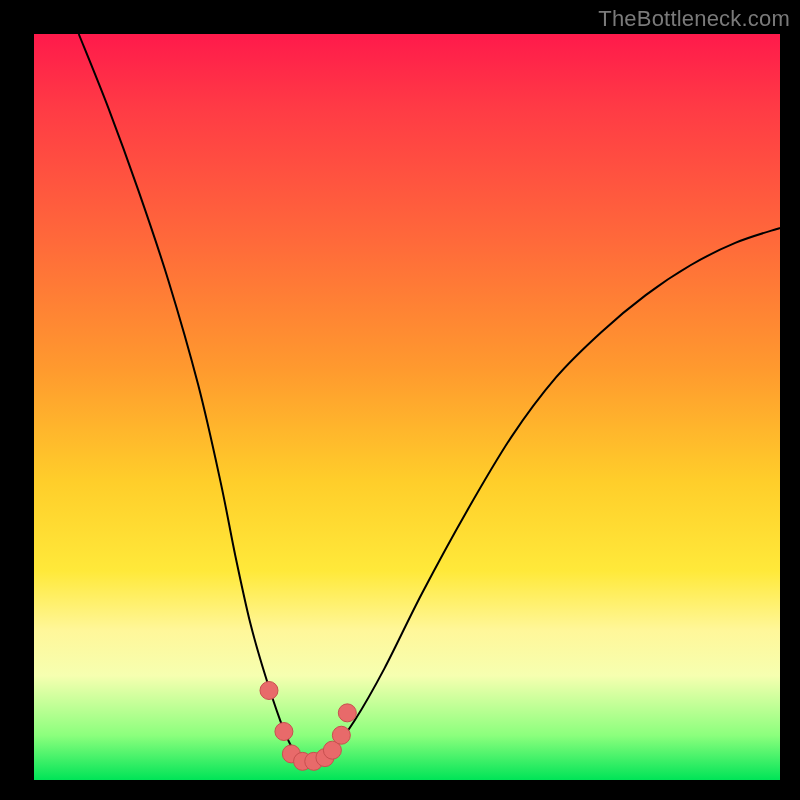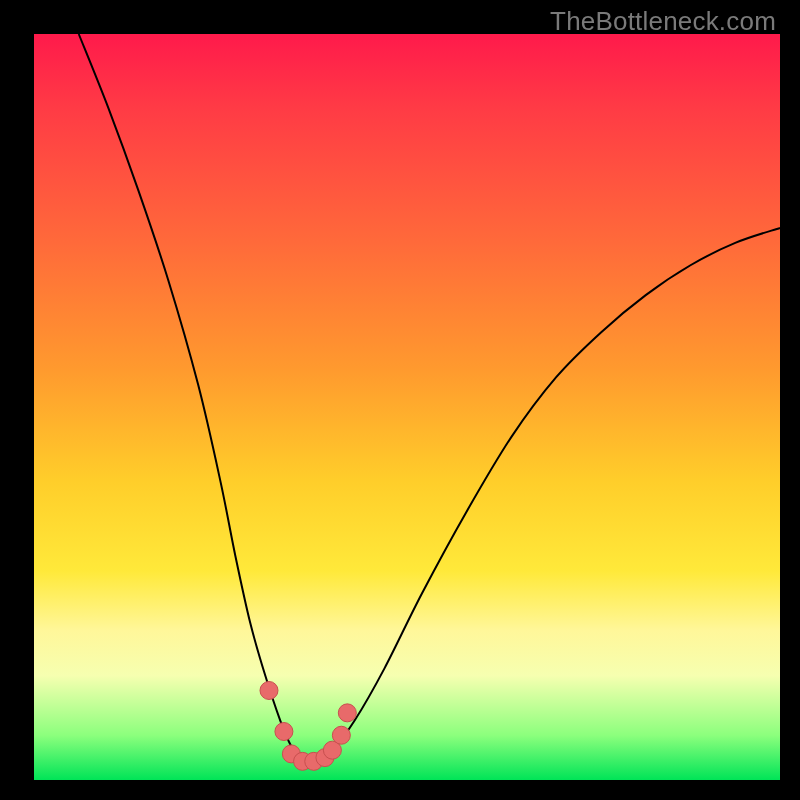--- a/index.html
+++ b/index.html
@@ -42,23 +42,23 @@
     position: absolute;
     left: 34px;
     top: 34px;
     width: 746px;
     height: 746px;
     overflow: visible;
   }
   .watermark {
     position: absolute;
     top: 6px;
-    right: 24px;
+    right: 10px;
     color: #7a7a7a;
-    font-size: 26px;
+    font-size: 22px;
     font-weight: 500;
     letter-spacing: 0.2px;
     user-select: none;
   }
 </style>
 </head>
 <body>
 
 <div class="stage">
 

